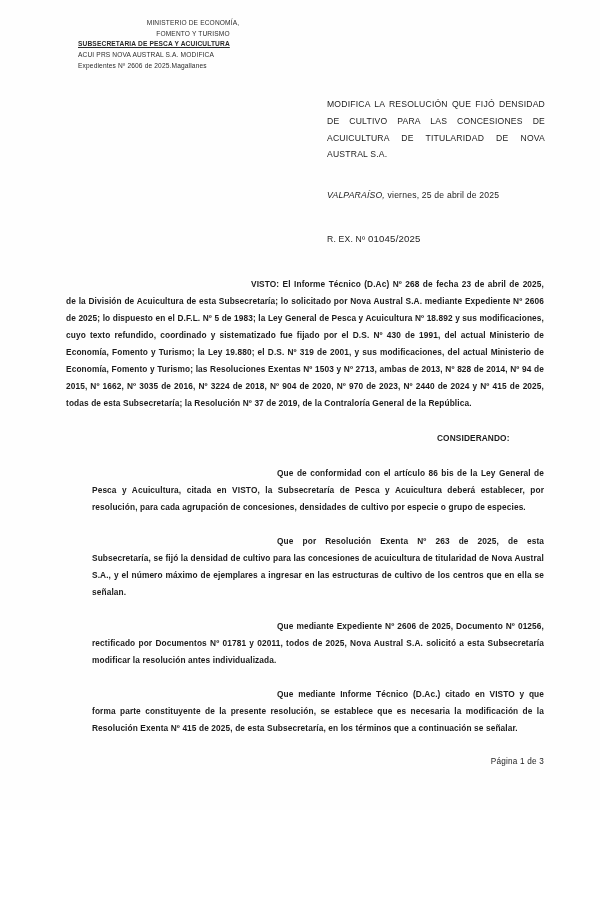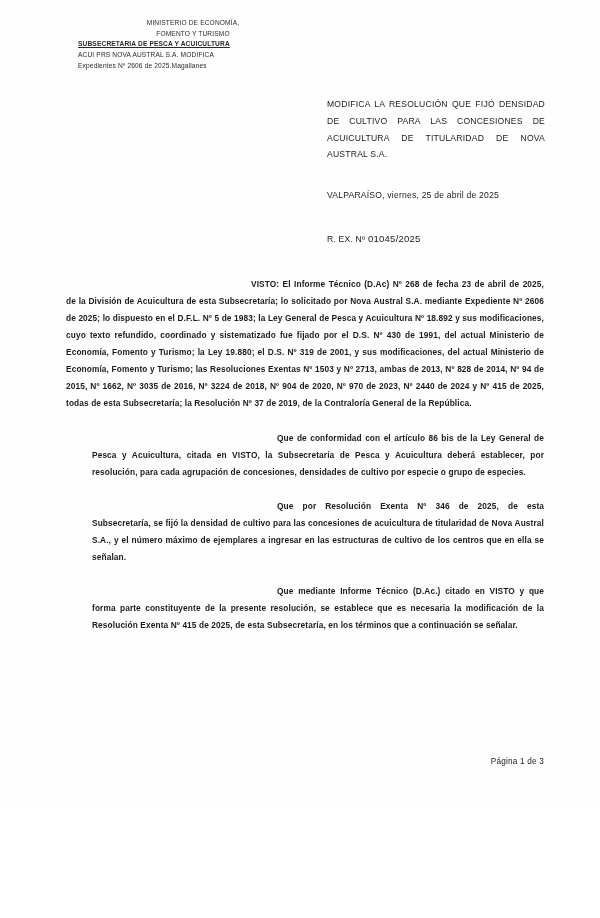--- a/index.html
+++ b/index.html
@@ -57,21 +57,21 @@
 
   
   .place-date {
     position: absolute;
     left: 327px;
     top: 190px;
     font-size: 8.6px;
     letter-spacing: 0.2px;
     white-space: nowrap;
   }
-  .place-date .place { font-weight: 400; }
+  .place-date .place { font-weight: 400; font-style: italic; }
   .place-date .date  { font-weight: 400; }
 
   
   .res-number {
     position: absolute;
     left: 327px;
     top: 233px;
     font-size: 8.6px;
     letter-spacing: 0.2px;
     white-space: nowrap;
@@ -139,21 +139,23 @@
   </div>
 
   <div class="res-number">
     <span class="rx">R. EX. Nº</span>
     <span class="num">01045/2025</span>
   </div>
 
   <div class="body-area">
     <p class="para">VISTO: El Informe Técnico (D.Ac) Nº 268 de fecha 23 de abril de 2025, de la División de Acuicultura de esta Subsecretaría; lo solicitado por Nova Austral S.A. mediante Expediente Nº 2606 de 2025; lo dispuesto en el D.F.L. Nº 5 de 1983; la Ley General de Pesca y Acuicultura Nº 18.892 y sus modificaciones, cuyo texto refundido, coordinado y sistematizado fue fijado por el D.S. Nº 430 de 1991, del actual Ministerio de Economía, Fomento y Turismo; la Ley 19.880; el D.S. Nº 319 de 2001, y sus modificaciones, del actual Ministerio de Economía, Fomento y Turismo; las Resoluciones Exentas Nº 1503 y Nº 2713, ambas de 2013, Nº 828 de 2014, Nº 94 de 2015, Nº 1662, Nº 3035 de 2016, Nº 3224 de 2018, Nº 904 de 2020, Nº 970 de 2023, Nº 2440 de 2024 y Nº 415 de 2025, todas de esta Subsecretaría; la Resolución Nº 37 de 2019, de la Contraloría General de la República.</p>
 
+    <p class="para considerando">CONSIDERANDO:</p>
 
     <p class="para tight">Que de conformidad con el artículo 86 bis de la Ley General de Pesca y Acuicultura, citada en VISTO, la Subsecretaría de Pesca y Acuicultura deberá establecer, por resolución, para cada agrupación de concesiones, densidades de cultivo por especie o grupo de especies.</p>
-    <p class="para tight">Que por Resolución Exenta Nº 346 de 2025, de esta Subsecretaría, se fijó la densidad de cultivo para las concesiones de acuicultura de titularidad de Nova Austral S.A., y el número máximo de ejemplares a ingresar en las estructuras de cultivo de los centros que en ella se señalan.</p>
+    <p class="para tight">Que por Resolución Exenta Nº 263 de 2025, de esta Subsecretaría, se fijó la densidad de cultivo para las concesiones de acuicultura de titularidad de Nova Austral S.A., y el número máximo de ejemplares a ingresar en las estructuras de cultivo de los centros que en ella se señalan.</p>
+    <p class="para tight">Que mediante Expediente Nº 2606 de 2025, Documento Nº 01256, rectificado por Documentos Nº 01781 y 02011, todos de 2025, Nova Austral S.A. solicitó a esta Subsecretaría modificar la resolución antes individualizada.</p>
     <p class="para tight">Que mediante Informe Técnico (D.Ac.) citado en VISTO y que forma parte constituyente de la presente resolución, se establece que es necesaria la modificación de la Resolución Exenta Nº 415 de 2025, de esta Subsecretaría, en los términos que a continuación se señalar.</p>
   </div>
 
   <div class="footer">Página 1 de 3</div>
 
 </div>
 
 </body></html>

